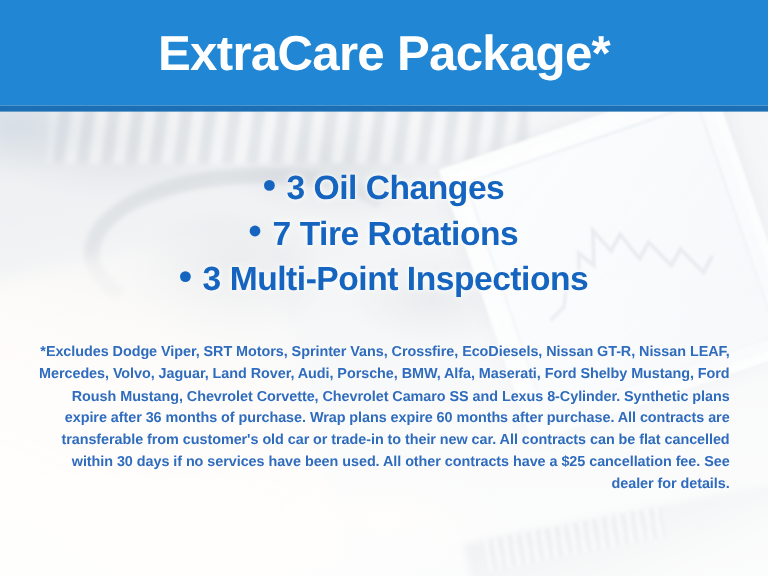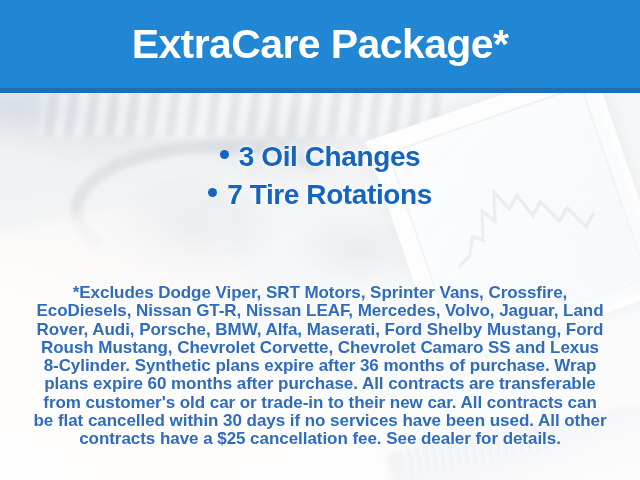--- a/index.html
+++ b/index.html
@@ -184,23 +184,23 @@
     vertical-align: 7px;
     margin-right: 10px;
   }
 
   
   .disclaimer {
     position: absolute;
     left: 32px; top: 284px;
     width: 576px;
     z-index: 4;
-    text-align: center;
+    text-align: right;
     color: #2f6cbe;
-    font-size: 17px;
+    font-size: 12px;
     font-weight: bold;
     line-height: 18.3px;
     letter-spacing: -0.05px;
     text-shadow: 0 0 4px rgba(255,255,255,0.95), 0 0 8px rgba(255,255,255,0.75);
   }
 </style>
 </head>
 <body>
 
 <div id="stage">
@@ -229,17 +229,20 @@
   </div>
   <div class="banner-rule"></div>
 
   <div class="bullets">
     <div class="bullet-line">
       <span class="bullet-dot"></span><span>3 Oil Changes</span>
     </div>
     <div class="bullet-line">
       <span class="bullet-dot"></span><span>7 Tire Rotations</span>
     </div>
+    <div class="bullet-line">
+      <span class="bullet-dot"></span><span>3 Multi-Point Inspections</span>
+    </div>
   </div>
 
   <div class="disclaimer">*Excludes Dodge Viper, SRT Motors, Sprinter Vans, Crossfire, EcoDiesels, Nissan GT-R, Nissan LEAF, Mercedes, Volvo, Jaguar, Land Rover, Audi, Porsche, BMW, Alfa, Maserati, Ford Shelby Mustang, Ford Roush Mustang, Chevrolet Corvette, Chevrolet Camaro SS and Lexus 8-Cylinder. Synthetic plans expire after 36 months of purchase. Wrap plans expire 60 months after purchase. All contracts are transferable from customer's old car or trade-in to their new car. All contracts can be flat cancelled within 30 days if no services have been used. All other contracts have a $25 cancellation fee. See dealer for details.</div>
 
 </div>
 
 </body></html>

